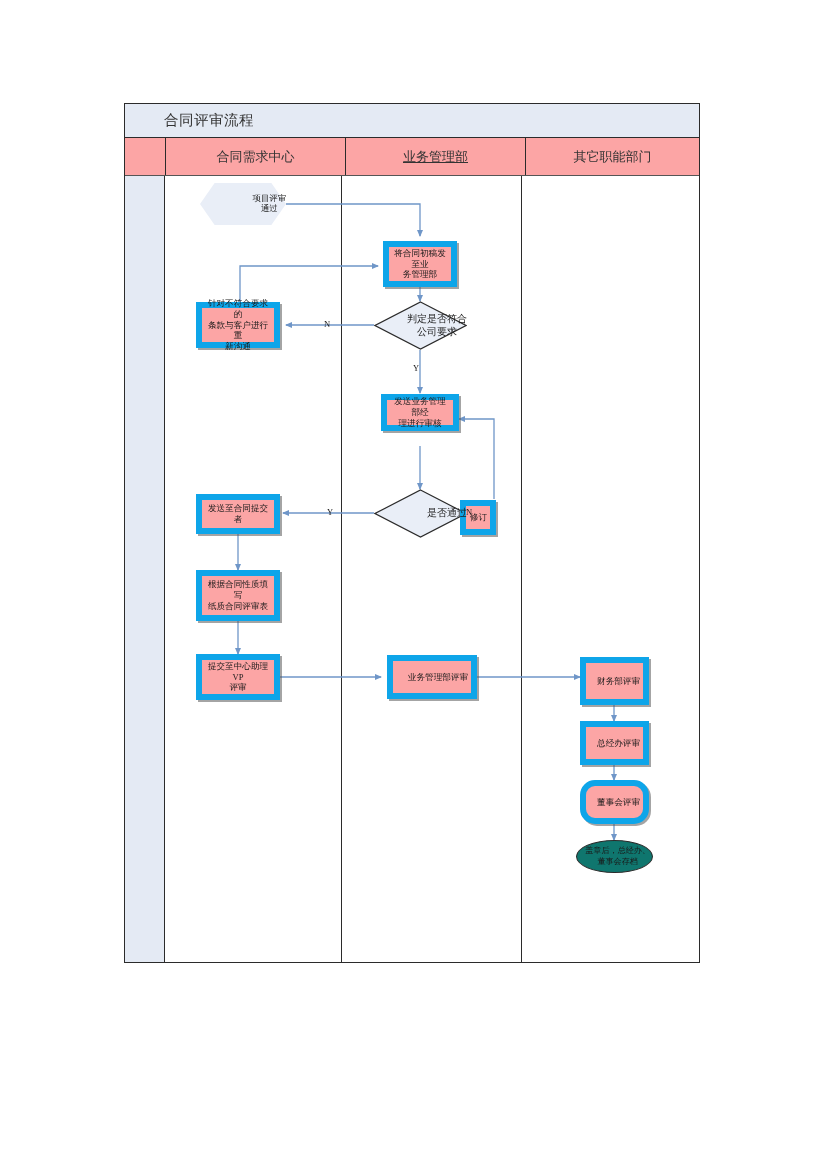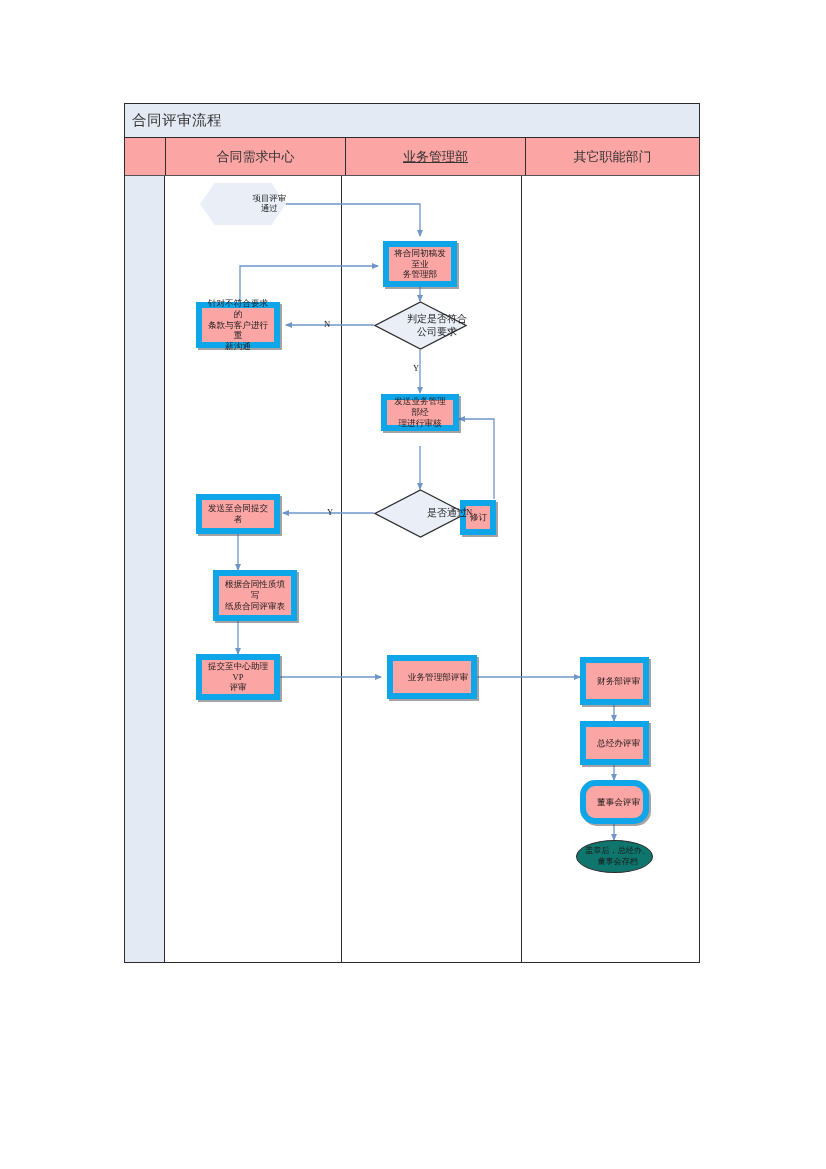--- a/index.html
+++ b/index.html
@@ -27,20 +27,21 @@
     width:100%; height:34px;
     box-sizing:border-box;
     background:#e4eaf4;
     border-bottom:1px solid #2b2b2b;
     display:flex; align-items:center;
     padding-left:7px;
   }
   #title-bar .t{
     font-size:14.5px; color:#333;
     letter-spacing:.5px;
+    margin-left:32px;
   }
 
   #header-row{
     position:absolute;
     left:0; top:34px;
     width:100%; height:38px;
     box-sizing:border-box;
     background:#fca5a5;
     border-bottom:1px solid #555;
     display:flex;
@@ -242,21 +243,21 @@
 </div>
 
 <div class="node proc small" style="left:460px;top:500px;width:36px;height:35px;">
   <span>修订</span>
 </div>
 
 <div class="node proc" style="left:196px;top:494px;width:84px;height:40px;">
   <span>发送至合同提交者</span>
 </div>
 
-<div class="node proc" style="left:196px;top:570px;width:84px;height:51px;margin-left:17px;">
+<div class="node proc" style="left:196px;top:570px;width:84px;height:51px;">
   <span>
     <span>根据合同性质填写</span><br>
     <span>纸质合同评审表</span>
   </span>
 </div>
 
 <div class="node proc" style="left:196px;top:654px;width:84px;height:46px;">
   <span>
     <span>提交至中心助理VP</span><br>
     <span>评审</span>

